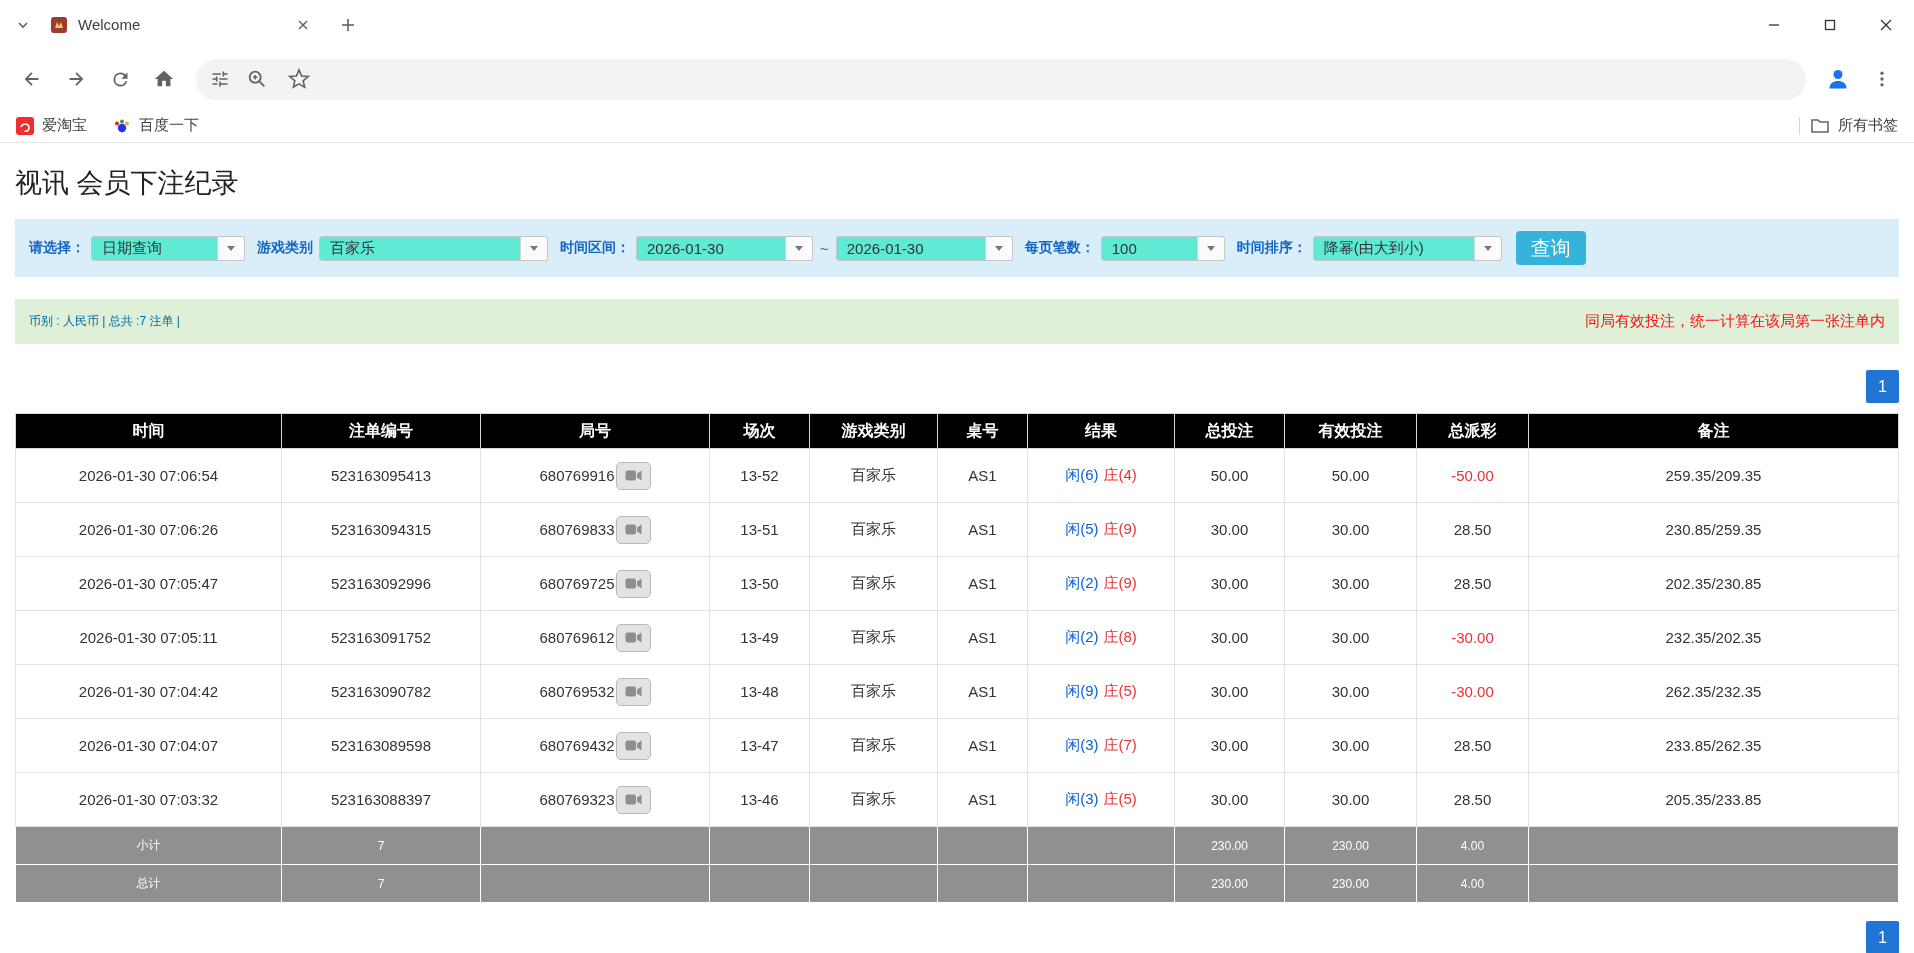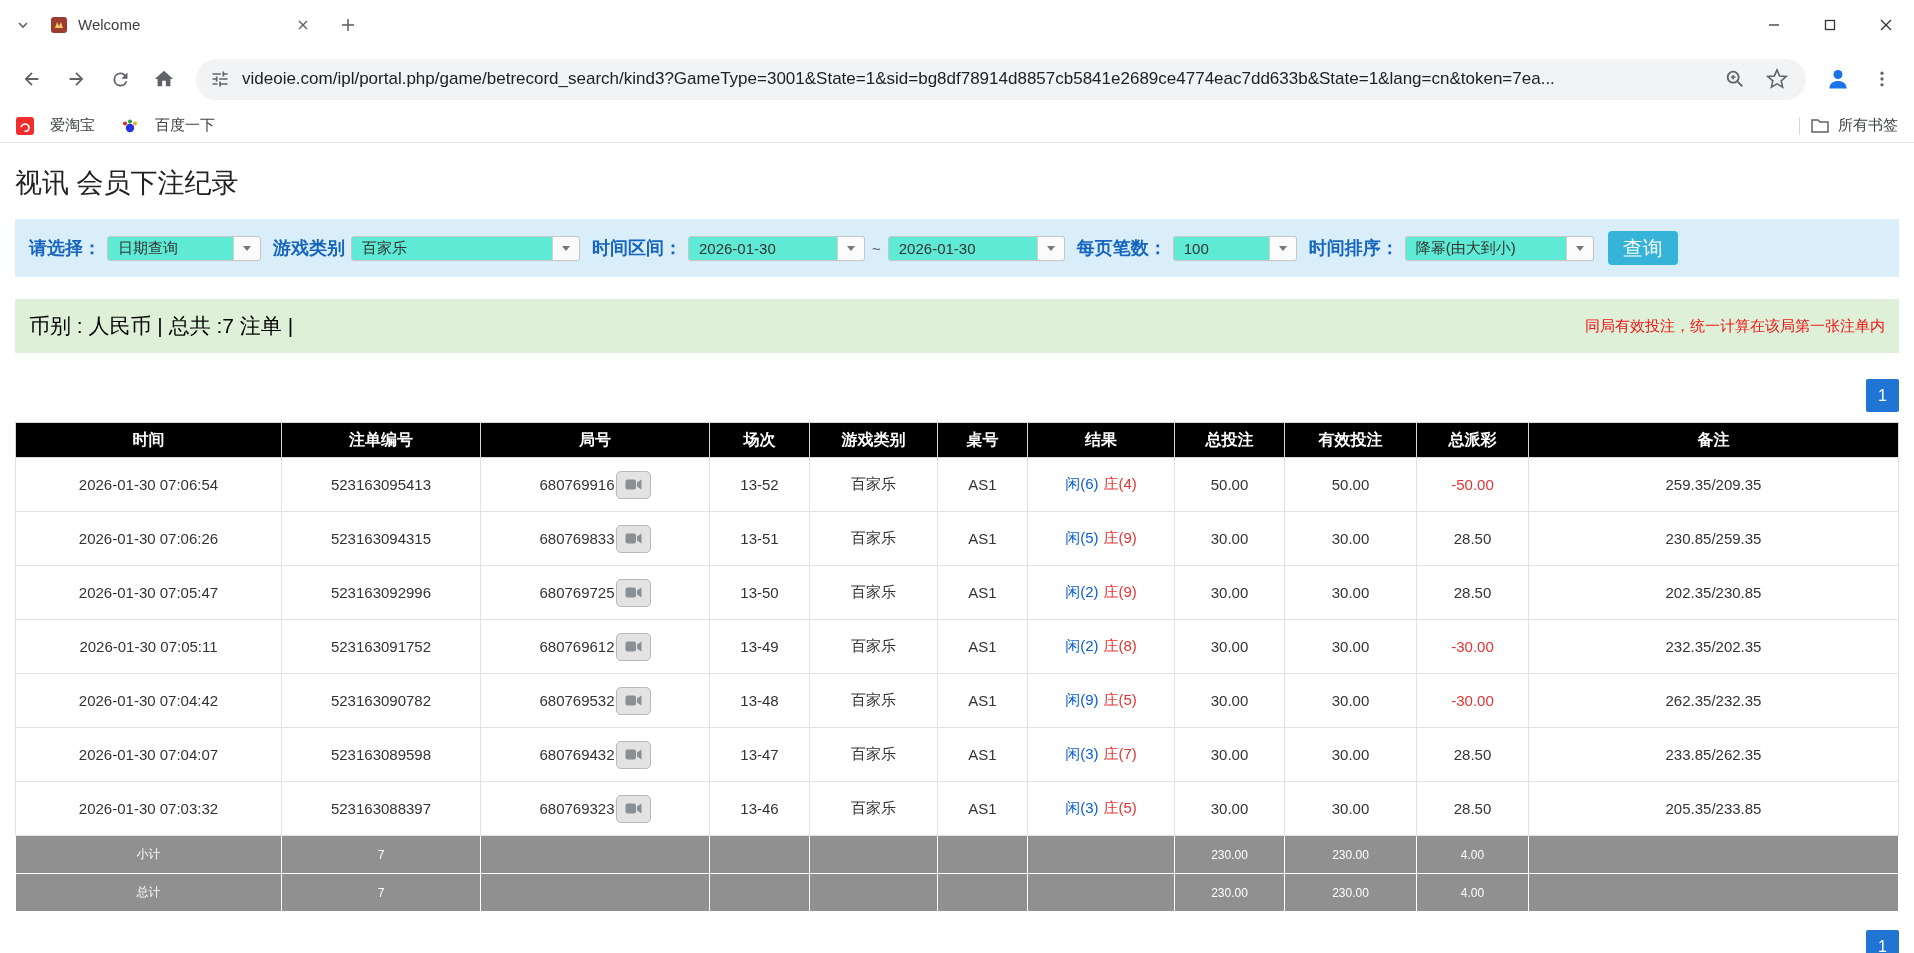--- a/index.html
+++ b/index.html
@@ -18,41 +18,41 @@
   .window-controls { position:absolute; right:0; top:0; height:49px; display:flex; }
   .win-btn { width:56px; height:100%; display:flex; align-items:center; justify-content:center; cursor:pointer; }
 
   .toolbar { height:60px; display:flex; align-items:center; padding:0 12px; gap:4px; background:#fff; }
   .nav-btn { width:40px; height:40px; display:flex; align-items:center; justify-content:center; border-radius:50%; cursor:pointer; flex:0 0 auto; }
   .address-bar { flex:1; height:41px; margin:0 8px; background:#f1f3f4; border-radius:21px; display:flex; align-items:center; padding:0 14px; gap:12px; cursor:text; }
   .url-text { flex:1; font-size:17px; color:#202124; white-space:nowrap; overflow:hidden; }
   .omni-icon { width:30px; height:30px; display:flex; align-items:center; justify-content:center; border-radius:50%; cursor:pointer; flex:0 0 auto; }
 
   .bookmarks-bar { height:34px; display:flex; align-items:center; padding:0 16px; gap:26px; border-bottom:1px solid #e4e7ea; background:#fff; }
-  .bookmark { display:flex; align-items:center; gap:16px; font-size:15px; color:#3c4043; cursor:pointer; }
+  .bookmark { display:flex; align-items:center; gap:8px; font-size:15px; color:#3c4043; cursor:pointer; }
   .bm-right { margin-left:auto; display:flex; align-items:center; gap:8px; font-size:15px; color:#3c4043; cursor:pointer; }
   .bm-sep { width:1px; height:18px; background:#d5d8db; margin-right:2px; }
 
   
   .page { padding:0 15px; background:#fff; }
   .page-title { font-size:27px; font-weight:500; color:#222; margin:22px 0 18px; }
 
   .filter-bar { background:#d9eef8; padding:12px; display:flex; align-items:center; }
-  .flabel { color:#1464c0; font-weight:bold; font-size:18px; margin:0 6px 0 12px; white-space:nowrap; }
+  .flabel { color:#1464c0; font-weight:bold; font-size:14px; margin:0 6px 0 12px; white-space:nowrap; }
   .flabel.first { margin-left:2px; }
   .combo { display:flex; height:25px; background:#5eead4; border:1px solid #c6c6c6; border-radius:3px; overflow:hidden; flex:0 0 auto; }
   .combo input { border:none; outline:none; padding:0 10px; font-size:15px; color:#333; background:transparent; }
   .combo-arrow { width:27px; border-left:1px solid #d2d2d2; background:#fbfbfb; display:flex; align-items:center; justify-content:center; cursor:pointer; }
   .combo-arrow::after { content:""; width:0; height:0; border-left:4px solid transparent; border-right:4px solid transparent; border-top:5px solid #777; }
   .w-select { width:125px; } .w-game { width:200px; } .w-date { width:148px; } .w-size { width:95px; } .w-sort { width:160px; }
   .tilde { margin:0 7px; color:#555; font-size:15px; }
   .search-btn { margin-left:14px; height:34px; padding:0 15px; background:#36b3d9; border:none; border-radius:4px; color:#fff; font-size:20px; cursor:pointer; }
 
   .info-bar { margin-top:22px; background:#dff0d8; padding:13px 14px; display:flex; align-items:center; justify-content:space-between; }
-  .info-left { color:#000000; font-size:21px; }
+  .info-left { color:#0369a1; font-size:12px; }
   .info-right { color:#f01414; font-size:15px; }
 
   .pager { display:flex; justify-content:flex-end; }
   .pager.top { margin:26px 0 10px; }
   .pager.bottom { margin:18px 0 0; }
   .page-btn { width:33px; height:33px; background:#1f74d4; color:#fff; border:none; border-radius:2px; font-size:16px; cursor:pointer; }
 
   table.records { width:100%; border-collapse:collapse; table-layout:fixed; }
   .records thead th { background:#000; color:#fff; font-size:16px; font-weight:bold; height:35px; border:1px solid #d8d8d8; }
   .records tbody td { height:54px; text-align:center; font-size:15px; color:#333; border:1px solid #e2e2e2; background:#fff; }
@@ -153,21 +153,20 @@
           </svg>
       </span>
     </div>
 
     <div class="address-bar">
       <span>
         <svg width="20" height="20" viewBox="0 0 24 24">
             <path d="M3 17v2h6v-2H3zM3 5v2h10V5H3zm10 16v-2h8v-2h-8v-2h-2v6h2zM7 9v2H3v2h4v2h2V9H7zm14 4v-2H11v2h10zm-6-4h2V7h4V5h-4V3h-2v6z" fill="#5f6368"></path>
           </svg>
       </span>
-      <span class="url-text">videoie.com/ipl/portal.php/game/betrecord_search/kind3?GameType=3001&amp;State=1&amp;sid=bg8df78914d8857cb5841e2689ce4774eac7dd633b&amp;State=1&amp;lang=cn&amp;token=7ea...</span>
       <span class="omni-icon">
         <svg width="22" height="22" viewBox="0 0 24 24">
             <circle cx="10" cy="10" r="6" fill="none" stroke="#5f6368" stroke-width="2"></circle>
             <line x1="10" y1="7.5" x2="10" y2="12.5" stroke="#5f6368" stroke-width="1.6"></line>
             <line x1="7.5" y1="10" x2="12.5" y2="10" stroke="#5f6368" stroke-width="1.6"></line>
             <line x1="14.6" y1="14.6" x2="20" y2="20" stroke="#5f6368" stroke-width="2"></line>
           </svg>
       </span>
       <span class="omni-icon">
         <svg width="22" height="22" viewBox="0 0 24 24">

